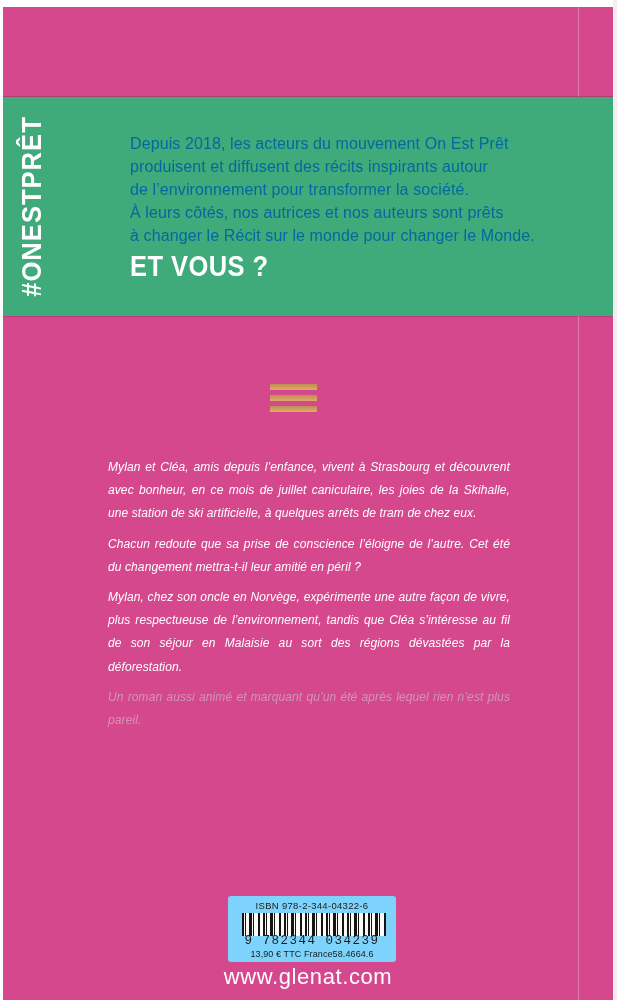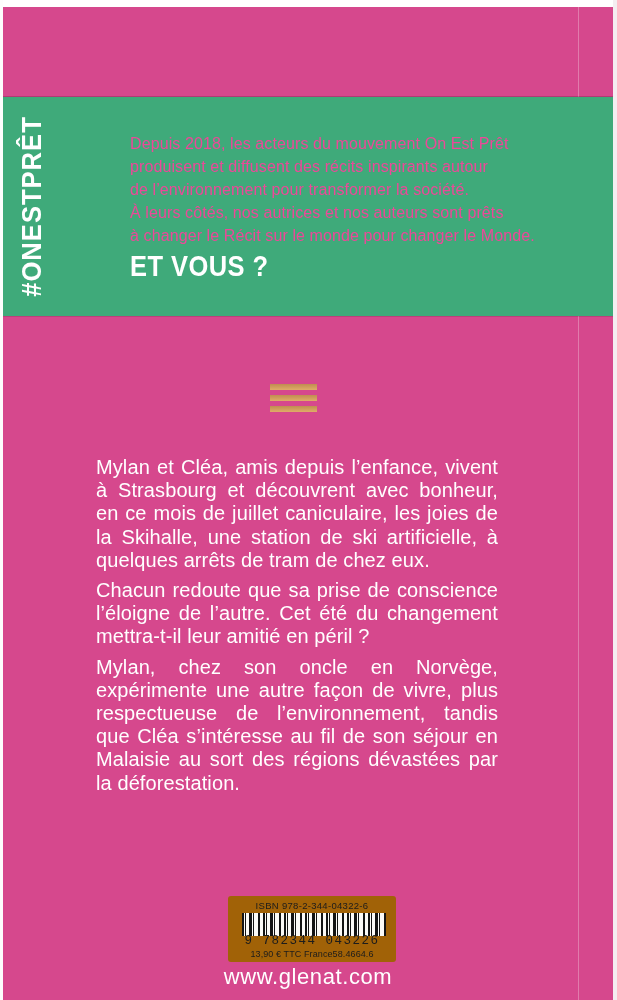--- a/index.html
+++ b/index.html
@@ -26,45 +26,45 @@
     display:flex;align-items:center;justify-content:center;
   }
   .spine-tag span{
     transform:rotate(-90deg) scaleX(.95);
     transform-origin:center;
     white-space:nowrap;
     color:#ffffff;font-weight:800;font-size:27px;letter-spacing:1px;
   }
   .intro{
     position:absolute;left:130px;top:132px;width:440px;
-    color:#ec4899;font-size:16px;line-height:23px;
+    color:#0369a1;font-size:16px;line-height:23px;
     white-space:pre-line;letter-spacing:.1px;
   }
   .et-vous{
     position:absolute;left:130px;top:250px;
     color:#ffffff;font-weight:800;font-size:30px;line-height:32px;
     transform:scaleX(.85);transform-origin:left center;
     letter-spacing:.5px;white-space:nowrap;
   }
   .bars-logo{
     position:absolute;left:270px;top:384px;width:47px;
   }
   .bars-logo .bar{
     width:47px;height:6px;margin-bottom:5px;
     background:linear-gradient(#c08d50,#e0ac68);
   }
   .synopsis{
-    position:absolute;left:96px;top:456px;width:402px;
-    color:#ffffff;font-size:20px;line-height:23.2px;letter-spacing:.1px;
+    position:absolute;left:108px;top:456px;width:402px;
+    color:#ffffff;font-size:12px;line-height:23.2px;letter-spacing:.1px;font-style:italic;
   }
   .synopsis p{margin:0 0 7px 0;text-align:justify;hyphens:manual;}
   .synopsis p.tagline{color:#cf96b4;}
   .barcode-panel{
     position:absolute;left:228px;top:896px;width:168px;height:66px;
-    background:#a16207;border-radius:3px;
+    background:#7dd3fc;border-radius:3px;
     color:#1c1c1c;
   }
   .isbn{
     text-align:center;font-size:9.5px;letter-spacing:.3px;
     padding-top:4px;line-height:11px;
   }
   .bars{
     height:23px;margin:2px 10px 0 14px;
     background:repeating-linear-gradient(90deg,
       #141414 0 2px, #fbfaf7 2px 3px,
@@ -115,26 +115,27 @@
   <div class="bars-logo">
     <div class="bar"></div>
     <div class="bar"></div>
     <div class="bar"></div>
   </div>
 
   <div class="synopsis">
     <p>Mylan et Cléa, amis depuis l’enfance, vivent à Strasbourg et découvrent avec bonheur, en ce mois de juillet cani­culaire, les joies de la Skihalle, une station de ski artificielle, à quelques arrêts de tram de chez eux.</p>
     <p>Chacun redoute que sa prise de conscience l’éloigne de l’autre. Cet été du changement mettra-t-il leur amitié en péril ?</p>
     <p>Mylan, chez son oncle en Norvège, expérimente une autre façon de vivre, plus respectueuse de l’environnement, tandis que Cléa s’intéresse au fil de son séjour en Malaisie au sort des régions dévastées par la déforestation.</p>
+    <p class="tagline">Un roman aussi animé et marquant qu’un été après lequel rien n’est plus pareil.</p>
   </div>
 
   <div class="barcode-panel">
     <div class="isbn">ISBN 978-2-344-04322-6</div>
     <div class="bars"></div>
-    <div class="digits">9 782344 043226</div>
+    <div class="digits">9 782344 034239</div>
     <div class="panel-bottom">
       <span>13,90 € TTC France</span>
       <span>58.4664.6</span>
     </div>
   </div>
 
   <div class="website">www.glenat.com</div>
 
   <div class="top-margin"></div>
   <div class="left-margin"></div>

